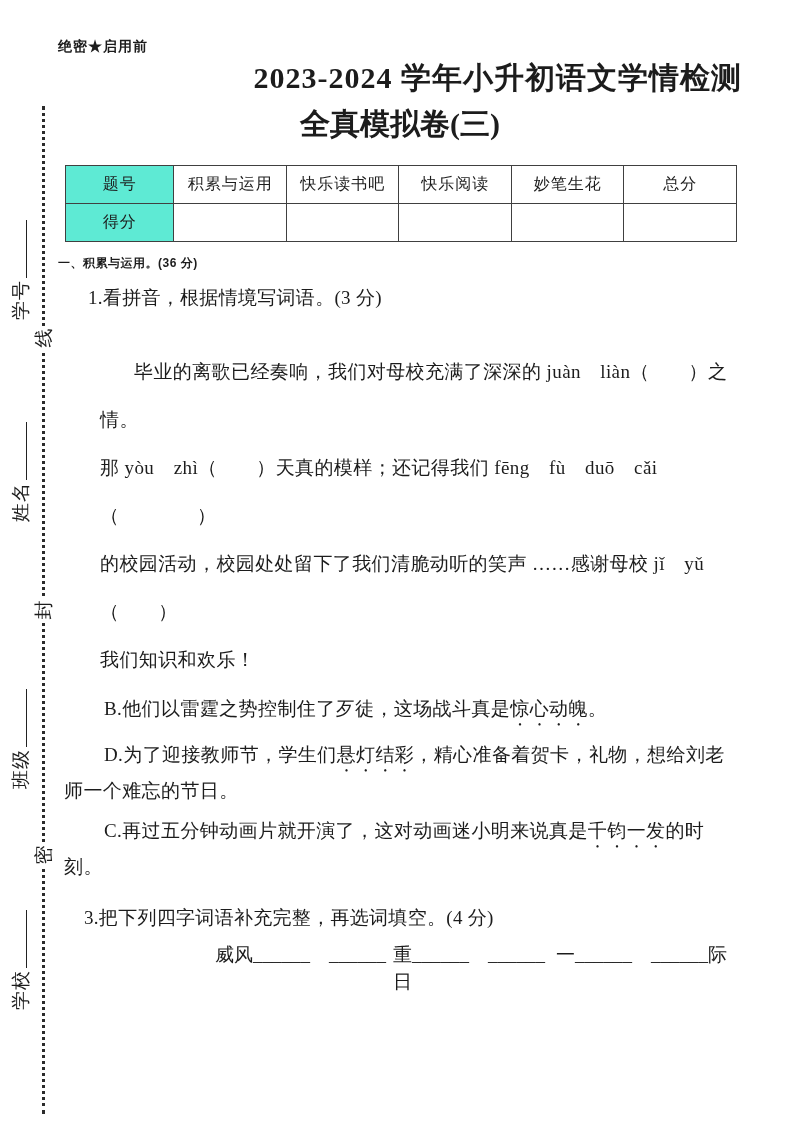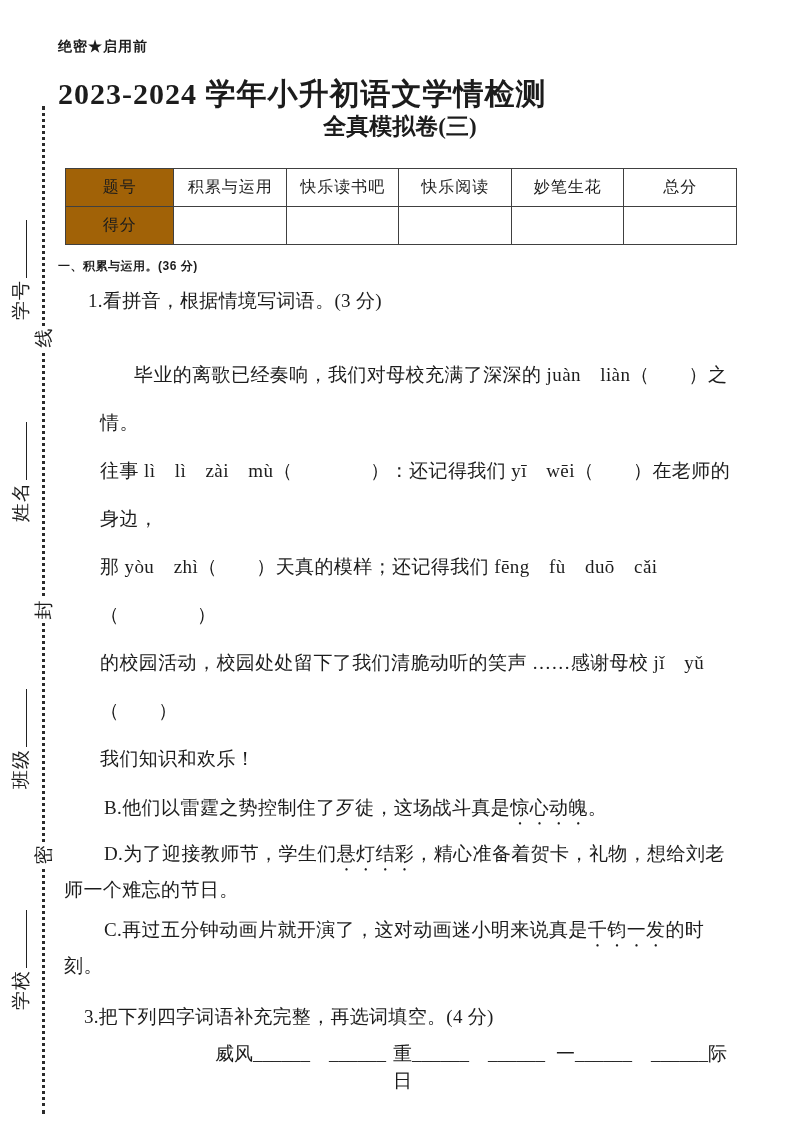--- a/index.html
+++ b/index.html
@@ -26,29 +26,29 @@
   }
   .side-blank {
     display: inline-block; width: 58px; height: 16px;
     border-bottom: 1.5px solid #222; margin-left: 2px;
   }
 
   
   .content { position: absolute; left: 58px; top: 0; width: 684px; }
 
   .secret { margin-top: 38px; font-size: 14px; font-weight: bold; letter-spacing: 1px; }
-  .title { margin-top: 20px; text-align: left; font-size: 30px; font-weight: bold; line-height: 36px; letter-spacing: 1px; }
-  .subtitle { margin-top: 0; text-align: center; font-size: 23px; font-weight: bold; line-height: 30px; }
+  .title { margin-top: 4px; text-align: right; font-size: 30px; font-weight: bold; line-height: 36px; letter-spacing: 1px; }
+  .subtitle { margin-top: 13px; text-align: center; font-size: 30px; font-weight: bold; line-height: 30px; }
 
   table.score-table { width: 672px; margin: 26px 0 0 7px; border-collapse: collapse; }
   table.score-table td {
     border: 1.5px solid #404040; height: 38px; text-align: center;
     font-size: 16px; letter-spacing: 1px; width: 112px;
   }
-  table.score-table td.shade { background: #a16207; width: 108px; }
+  table.score-table td.shade { background: #5eead4; width: 108px; }
 
   .notes { margin-top: 6px; padding-left: 10px; font-size: 15px; line-height: 23px; letter-spacing: 0.2px; }
 
   .sec-heading {
     margin-top: 8px; font-family: "Liberation Sans", "DejaVu Sans", sans-serif;
     font-weight: bold; font-size: 12px; line-height: 26px; letter-spacing: 0.5px;
   }
 
   .stem { font-size: 19px; line-height: 28px; letter-spacing: 0.3px; }
   .q1-stem { margin-top: 8px; padding-left: 30px; }
@@ -118,21 +118,20 @@
       </tr>
     </tbody>
       </table>
 
 
     <div class="sec-heading">一、积累与运用。(36 分)</div>
 
     <div class="stem q1-stem">1.看拼音，根据情境写词语。(3 分)</div>
     <div class="q1-para">
       <div class="q1-line first">毕业的离歌已经奏响，我们对母校充满了深深的 juàn　liàn（　　）之情。</div>
-      <div class="q1-line">往事 lì　lì　zài　mù（　　　　）：还记得我们 yī　wēi（　　）在老师的身边，</div>
       <div class="q1-line">那 yòu　zhì（　　）天真的模样；还记得我们 fēng　fù　duō　cǎi（　　　　）</div>
       <div class="q1-line">的校园活动，校园处处留下了我们清脆动听的笑声 ……感谢母校 jǐ　yǔ（　　）</div>
       <div class="q1-line">我们知识和欢乐！</div>
     </div>
 
     <div class="option">
       <span>B.他们以雷霆之势控制住了歹徒，这场战斗真是</span><span class="em-dots">惊心动魄</span><span>。</span>
     </div>
     <div class="option">
       <span>D.为了迎接教师节，学生们</span><span class="em-dots">悬灯结彩</span><span>，精心准备着贺卡，礼物，想给刘老师一个难忘的节日。</span>

